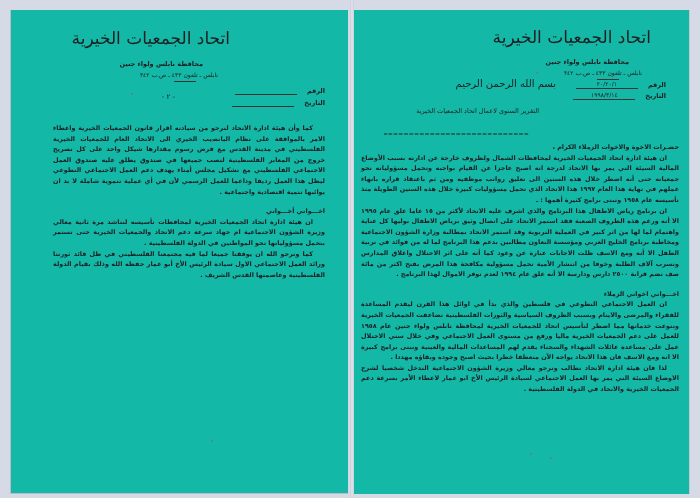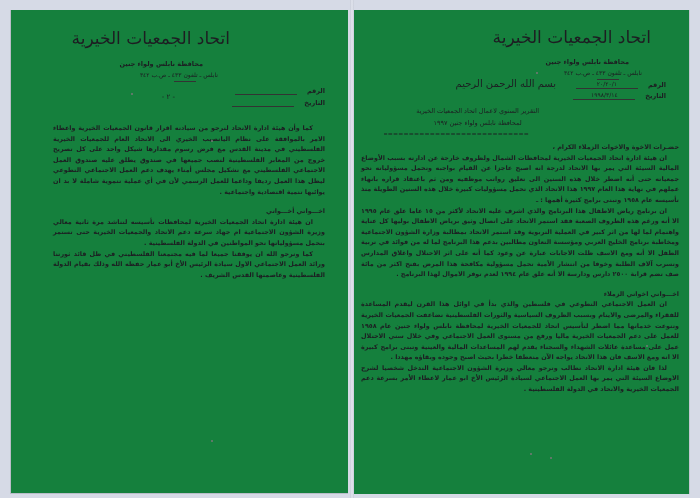--- a/index.html
+++ b/index.html
@@ -4,21 +4,21 @@
   <style>
     html, body { margin: 0; padding: 0; }
     body {
       width: 700px; height: 498px; overflow: hidden;
       background: #d6dae6;
       font-family: "DejaVu Sans", sans-serif;
       position: relative;
     }
     .page {
       position: absolute; top: 10px;
-      background: #15803d;
+      background: #14b8a6;
       color: #1d1d22;
       direction: rtl;
       box-sizing: border-box;
     }
     .page.left { left: 10px; width: 338px; height: 484px; border-left: 1px solid #b9bdc9; border-bottom: 1px solid #b9bdc9; }
     .page.right { left: 354px; width: 336px; height: 484px; border-right: 1px solid #c4c7d2; }
     .fold { position: absolute; left: 350px; top: 0; width: 4px; height: 498px; background: linear-gradient(90deg,#c8ccd8,#e2e5ee,#c8ccd8); }
     .lh-title {
       position: absolute; font-family: "DejaVu Serif", serif; font-size: 17px; font-weight: normal; white-space: nowrap; letter-spacing: 0.5px;
     }
@@ -85,21 +85,20 @@
     <span>الرقم</span>
     <span class="ref-line">٢٠/٢٠/١</span>
   </div>
   <div class="ref-row" style="right:23px; top:81px;">
     <span>التاريخ</span>
     <span class="ref-line">١٩٩٨/٣/١٤</span>
   </div>
 
   <div class="report-title" style="right:150px; top:95px;">
     <div>التقرير السنوي لاعمال اتحاد الجمعيات الخيرية</div>
-    <div>لمحافظة نابلس ولواء جنين ١٩٩٧</div>
   </div>
   <div class="dashes" style="right:160px; top:120px; width:145px;">=========================================</div>
 
   <div class="body-text" style="right:10px; top:132px; width:318px;margin-left:36px;">
     <p>حضـرات الاخوة والاخوات الزملاء الكرام ،</p>
     <p class="indent">ان هيئة ادارة اتحاد الجمعيات الخيرية لمحافظات الشمال ولظروف خارجة عن ادارته بسبب الأوضاع المالية السيئة التي يمر بها الاتحاد لدرجة انه اصبح عاجزا عن القيام بواجبه وتحمل مسؤولياته نحو جمعياته حتى أنه اضطر خلال هذه السنين الى تعليق رواتب موظفيه ومن ثم باعتقاد قراره بانهاء عملهم في نهاية هذا العام ١٩٩٧ هذا الاتحاد الذي تحمل مسؤوليات كبيرة خلال هذه السنين الطويلة منذ تأسيسه عام ١٩٥٨ وتبنى برامج كثيرة أهمها : ـ</p>
     <p class="indent">ان برنامج رياض الاطفال هذا البرنامج والذي اشرف عليه الاتحاد لأكثر من ١٥ عاما علق عام ١٩٩٥ الا أنه ورغم هذه الظروف الصعبة فقد استمر الاتحاد على اتصال وثيق برياض الاطفال بوليها كل عناية واهتمام لما لها من اثر كبير في العملية التربوية وقد استمر الاتحاد بمطالبة وزارة الشؤون الاجتماعية ومخاطبة برنامج الخليج العربي ومؤسسة التعاون مطالبين بدعم هذا البرنامج لما له من فوائد في تربية الطفل الا أنه ومع الاسف ظلت الاجابات عبارة عن وعود كما أنه على اثر الاحتلال واغلاق المدارس وتسرب آلاف الطلبة وخوفا من انتشار الأمية تحمل مسؤولية مكافحة هذا المرض بفتح اكثر من مائة صف تضم قرابة ٢٥٠٠ دارس ودارسة الا أنه علق عام ١٩٩٤ لعدم توفر الاموال لهذا البرنامج .</p>
     <div class="gap"></div>
     <p>اخـــواتي اخواتي الزملاء</p>
     <p class="indent">ان العمل الاجتماعي التطوعي في فلسطين والذي بدأ في اوائل هذا القرن ليقدم المساعدة للفقراء والمرضى والايتام وبسبب الظروف السياسية والثورات الفلسطينية تضاعفت الجمعيات الخيرية وتنوعت خدماتها مما اضطر لتأسيس اتحاد للجمعيات الخيرية لمحافظة نابلس ولواء جنين عام ١٩٥٨ للعمل على دعم الجمعيات الخيرية ماليا ورفع من مستوى العمل الاجتماعي وفي خلال سني الاحتلال عمل على مساعدة عائلات الشهداء والسجناء يقدم لهم المساعدات المالية والعينية وتبنى برامج كبيرة الا انه ومع الاسف فان هذا الاتحاد يواجه الآن منعطفا خطرا بحيث اصبح وجوده وبقاؤه مهددا .</p>

